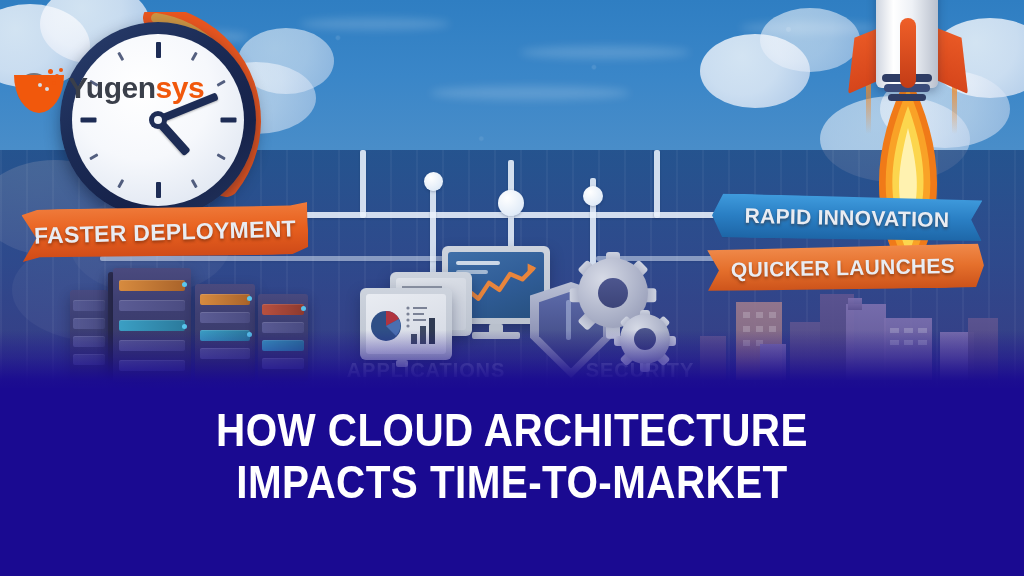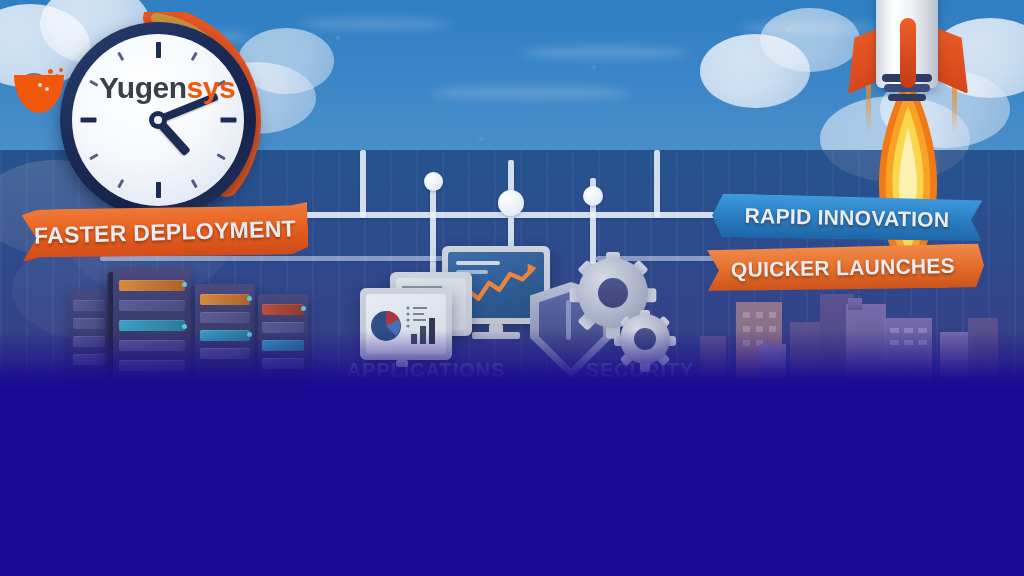--- a/index.html
+++ b/index.html
@@ -121,21 +121,21 @@
     position:absolute; left:50%; top:50%;
     background:#1d2c55; border-radius:3px; transform-origin:0% 50%;
     box-shadow:0 1px 2px rgba(0,0,0,.25);
   }
   .hand-h { width:44px; height:9px; margin-top:-4.5px; }
   .hand-m { width:64px; height:8px; margin-top:-4px; }
   .hub { position:absolute; left:50%; top:50%; width:18px; height:18px; margin:-9px 0 0 -9px; border-radius:50%; background:#1d2c55; }
   .hub::after{ content:""; position:absolute; left:5px; top:5px; width:8px; height:8px; border-radius:50%; background:#eef2f8; }
 
   
-  .logo { position:absolute; left:14px; top:62px; height:52px; display:flex; align-items:center; z-index:20;gap:31px; }
+  .logo { position:absolute; left:14px; top:62px; height:52px; display:flex; align-items:center; z-index:20; }
   .logo-mark { position:relative; width:52px; height:50px; }
   .logo-bowl2 {
     position:absolute; left:0; top:12px; width:50px; height:38px;
     background:#f1580c; border-radius:50%/ 0 0 100% 100%;
   }
   .logo-circ {
     position:absolute; left:3px; top:10px; width:34px; height:34px; border-radius:50%;
     background:#6e6e73; opacity:.92;
   }
   .logo-dot { position:absolute; border-radius:50%; background:#f1580c; }
@@ -536,14 +536,18 @@
 
   <div class="ribbon ribbon-left">FASTER DEPLOYMENT</div>
   <div class="ribbon ribbon-r1">RAPID INNOVATION</div>
   <div class="ribbon ribbon-r2">QUICKER LAUNCHES</div>
 
   <div class="faint-label" style="left:336px;top:358px;width:180px;">APPLICATIONS</div>
   <div class="faint-label" style="left:560px;top:358px;width:160px;">SECURITY</div>
 
   <div class="fade"></div>
   <div class="titleband"></div>
+  <div class="title">
+    <span>HOW CLOUD ARCHITECTURE</span>
+    <span>IMPACTS TIME-TO-MARKET</span>
+  </div>
 
 </div>
 
 </body></html>

